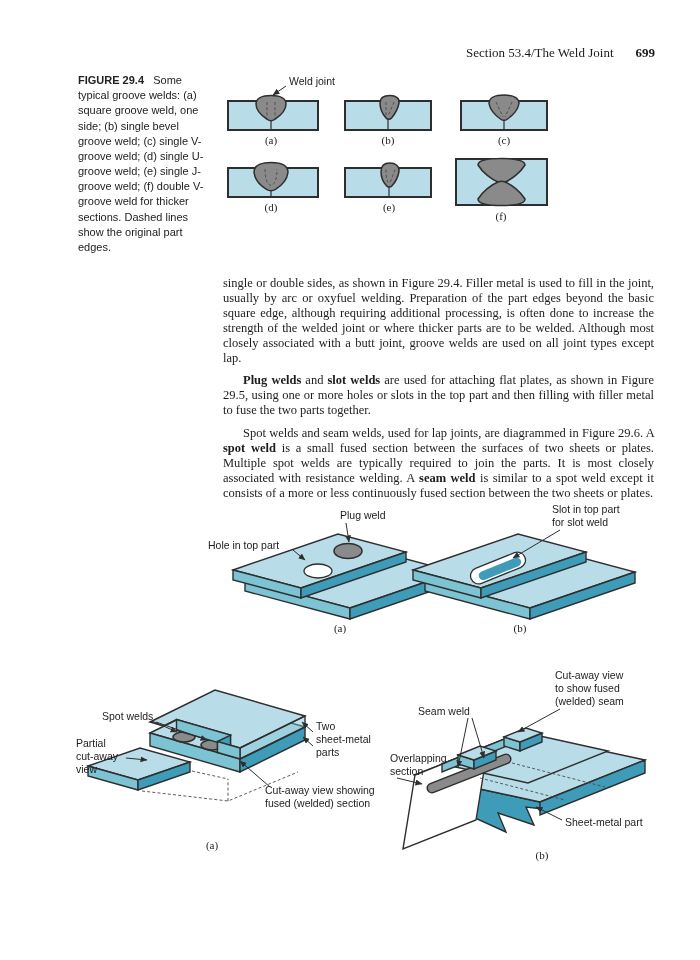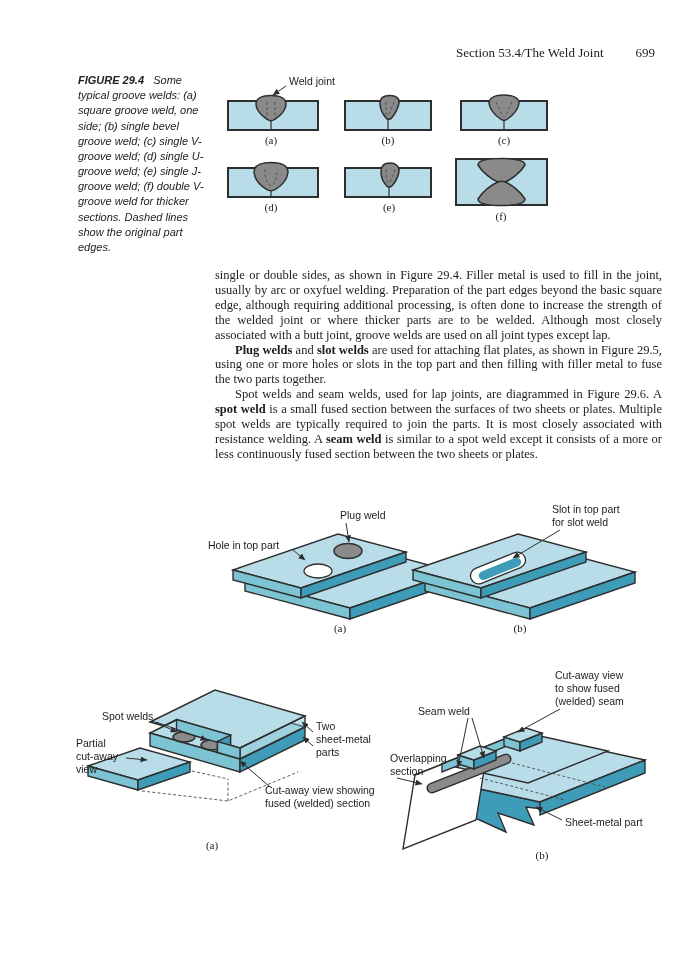--- a/index.html
+++ b/index.html
@@ -1,28 +1,28 @@
 <!DOCTYPE html>
 <html style="--plate-light: #b9dde8; --plate-mid: #7cc4d4; --plate-dark: #3e9cb8; --weld-gray: #8a8a8a; --outline: #2e2e2e; --text: #1c1c1c;"><head>
 <meta charset="utf-8">
 <style>
   html,body{margin:0;padding:0;background:#ffffff;}
   #page{position:relative;width:700px;height:960px;background:#fff;overflow:hidden;
         font-family:"Liberation Serif", serif;color:var(--text,#1c1c1c);}
   
   .running-head{position:absolute;top:45px;right:45px;font-size:13px;}
-  .running-head .pagenum{font-weight:normal;margin-left:32px;}
+  .running-head .pagenum{font-weight:bold;margin-left:22px;}
   
   .figcap{position:absolute;font-family:"Liberation Sans", sans-serif;font-size:11px;
           line-height:1.38;color:#222;}
   .figcap .caplabel{font-weight:bold;}
   
   .bodytext{position:absolute;left:215px;top:268px;width:447px;font-size:12.5px;
             line-height:14.9px;text-align:justify;}
-  .bodytext p{margin:0;}
+  .bodytext p{margin:8px;}
   .bodytext p.ind{text-indent:20px;}
   .bi{font-weight:bold;}
   
   svg{position:absolute;overflow:visible;}
   .plate{fill:var(--plate-light);stroke:var(--outline);stroke-width:2;}
   .face-l{fill:var(--plate-light);stroke:var(--outline);stroke-width:1.4;}
   .face-m{fill:var(--plate-mid);stroke:var(--outline);stroke-width:1.4;}
   .face-d{fill:var(--plate-dark);stroke:var(--outline);stroke-width:1.4;}
   .bead{fill:var(--weld-gray);stroke:var(--outline);stroke-width:1.5;}
   .seam{stroke:var(--outline);stroke-width:1.2;}
@@ -43,21 +43,21 @@
       <marker id="arw" markerWidth="8" markerHeight="8" refX="6.5" refY="3" orient="auto">
         <path d="M0,0 L7,3 L0,6 Z" fill="#2e2e2e"></path>
       </marker>
     </defs>
   </svg>
 
   <div class="running-head">
     <span>Section 53.4/The Weld Joint</span><span class="pagenum">699</span>
   </div>
 
-  <div class="figcap" style="left:78px;top:73px;width:137px;font-style:italic;">
+  <div class="figcap" style="left:78px;top:73px;width:137px;">
     <span class="caplabel">FIGURE 29.4</span>&nbsp;&nbsp;
     <span>Some typical groove welds: (a) square groove weld, one side; (b) single bevel groove weld; (c) single V-groove weld; (d) single U-groove weld; (e) single J-groove weld; (f) double V-groove weld for thicker sections.  Dashed lines show the original part edges.</span>
   </div>
 
   <svg style="left:215px;top:73px;" width="345" height="160" viewBox="0 0 345 160">
     <text class="lbl" x="74" y="12">Weld joint</text>
     <path class="leader" d="M71,13 L58,22"></path>
 
     <g>
       <rect class="plate" x="13" y="28" width="90" height="29"></rect>

